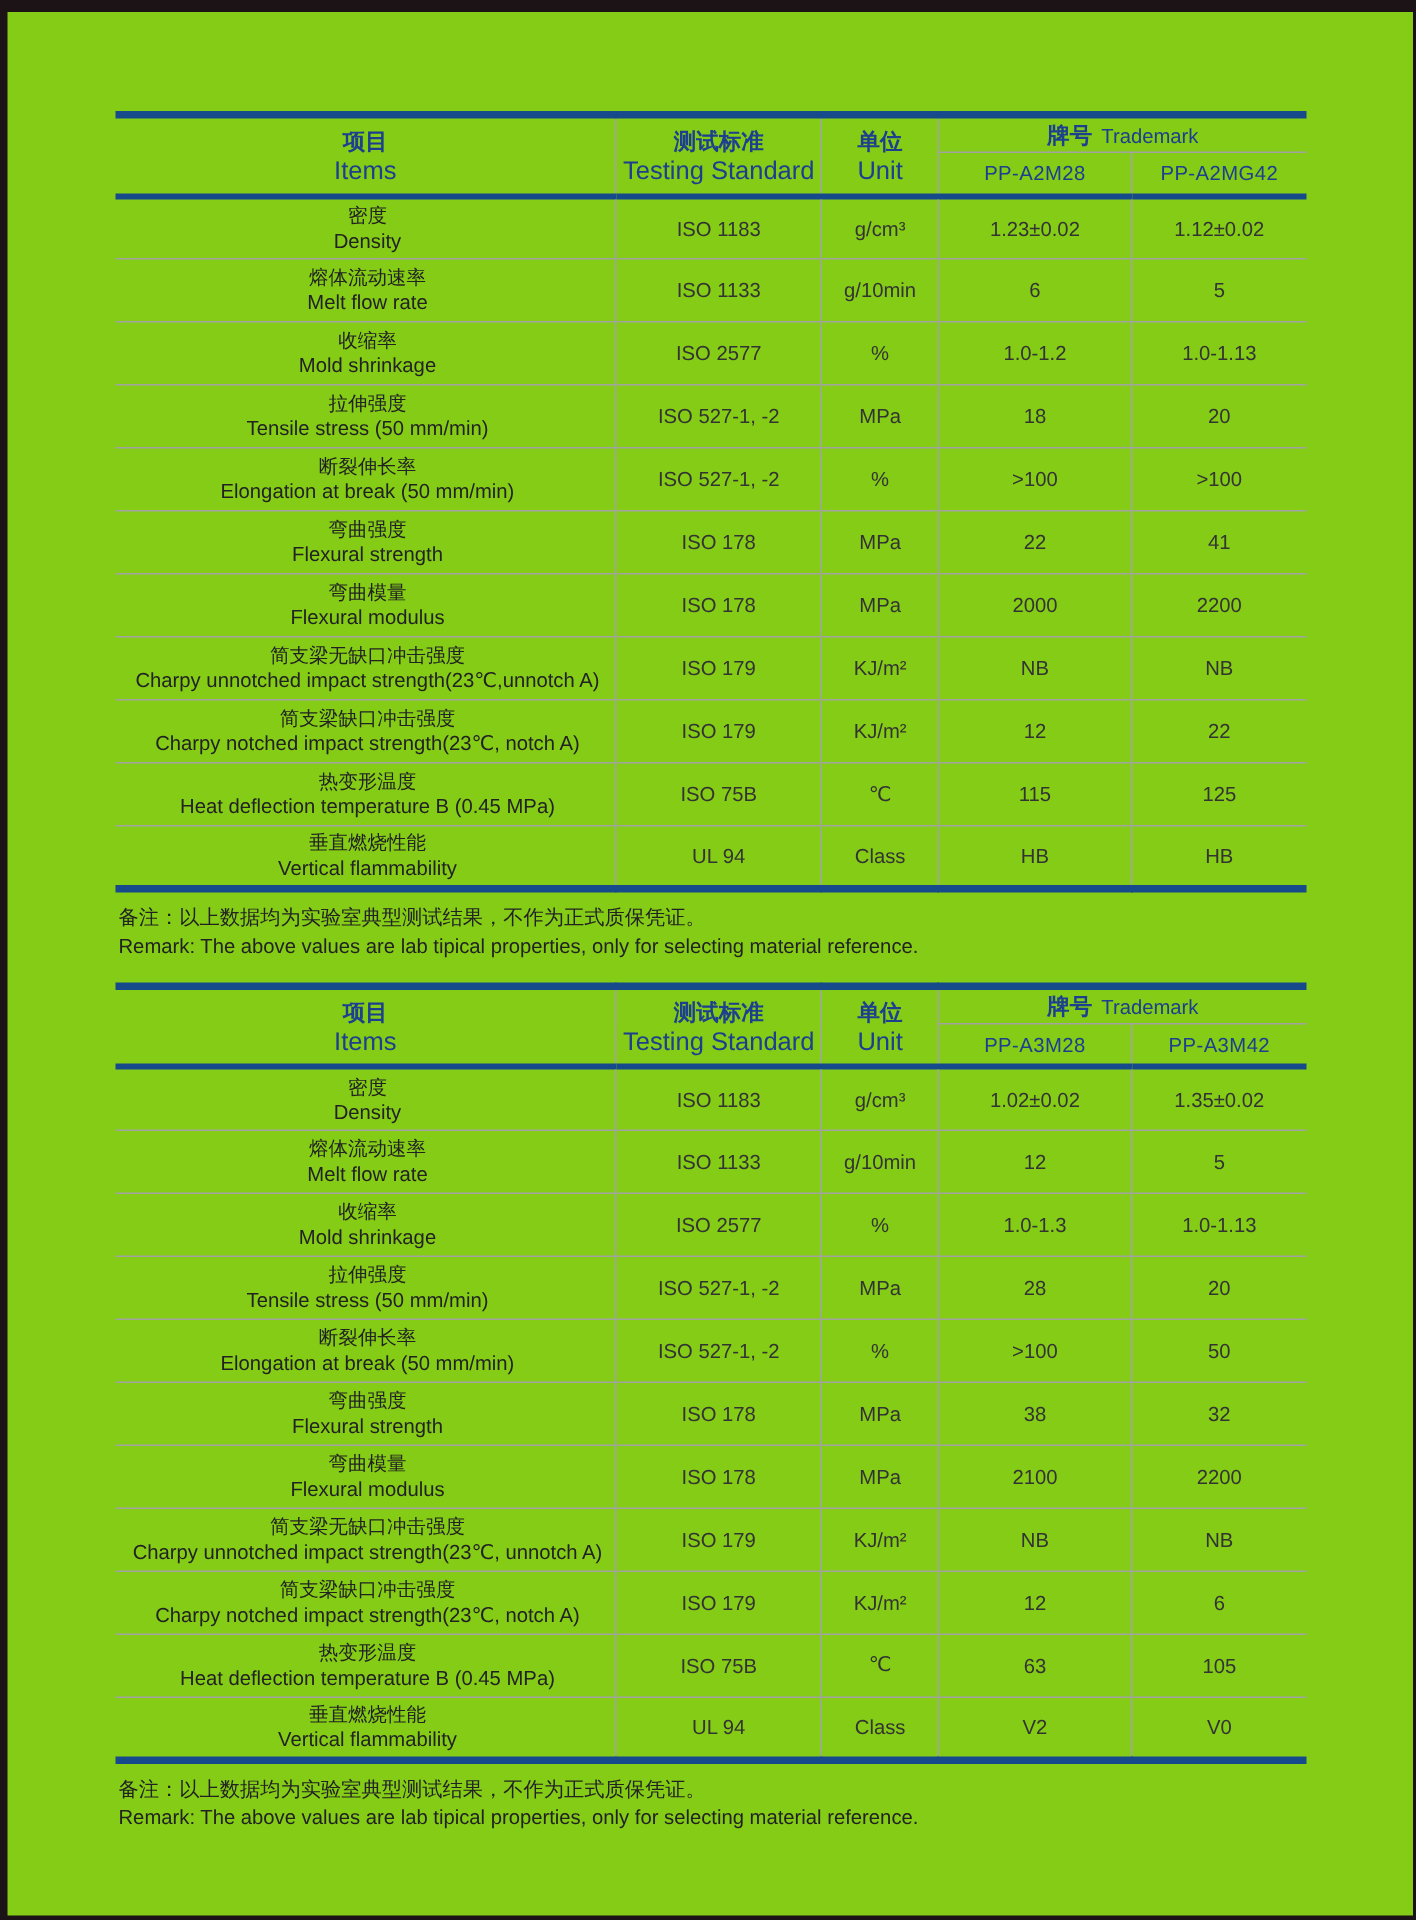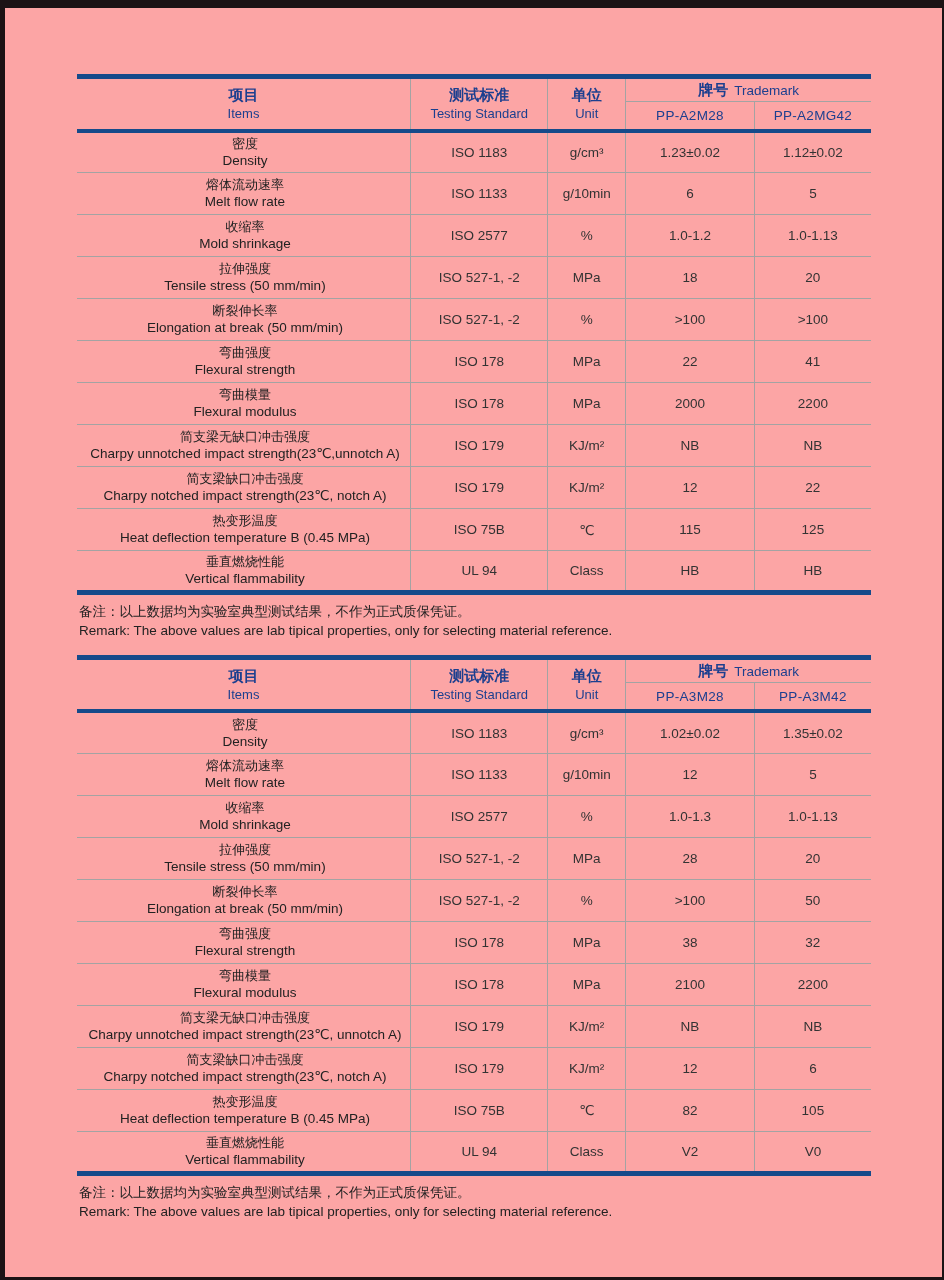--- a/index.html
+++ b/index.html
@@ -12,41 +12,41 @@
   *{box-sizing:border-box;margin:0;padding:0;}
   html,body{background:#fff;}
   body{
     font-family:"Liberation Sans","DejaVu Sans",sans-serif;
     width:944px;height:1280px;
   }
   .frame{
     width:944px;height:1280px;
     border-style:solid;border-color:var(--frame);
     border-width:8px 2px 3px 5px;
-    background:#fca5a5;overflow:hidden;
+    background:#84cc16;overflow:hidden;
   }
   .sheet{padding:66px 71px 0 72px;}
   .tbl table{
     width:100%;
     border-collapse:collapse;
     table-layout:fixed;
     border-top:5px solid var(--blue);
     border-bottom:5px solid var(--blue);
   }
   col.c1{width:42%;} col.c2{width:17.3%;} col.c3{width:9.8%;}
   col.c4{width:16.2%;} col.c5{width:14.7%;}
 
   thead th{font-weight:normal;vertical-align:middle;}
   .h-main{
     border-right:1px solid var(--gray);
     border-bottom:4px solid var(--blue);
     height:54px;text-align:center;
   }
   .h-main .cn{color:var(--hblue);font-weight:bold;font-size:15px;line-height:18px;}
-  .h-main .en{color:var(--hblue);font-size:13px;line-height:17px;margin-top:1px;}
+  .h-main .en{color:var(--hblue);font-size:17px;line-height:17px;margin-top:1px;}
   .h-tm{
     border-bottom:1px solid var(--gray);
     height:25px;text-align:center;color:var(--hblue);
   }
   .h-tm .cn{font-weight:bold;font-size:15px;text-align:right;}
   .h-tm .en-i{font-size:13.5px;margin-left:6px;}
   .h-name{
     border-bottom:4px solid var(--blue);
     height:28px;
     color:var(--hblue);font-size:13.5px;letter-spacing:.3px;
@@ -351,21 +351,21 @@
               <td>12</td>
               <td>6</td>
             </tr>
             <tr>
               <td class="items">
                 <div class="cn">热变形温度</div>
                 <div class="en">Heat deflection temperature B (0.45 MPa)</div>
               </td>
               <td>ISO 75B</td>
               <td>℃</td>
-              <td>82</td>
+              <td>63</td>
               <td>105</td>
             </tr>
             <tr>
               <td class="items">
                 <div class="cn">垂直燃烧性能</div>
                 <div class="en">Vertical flammability</div>
               </td>
               <td>UL 94</td>
               <td>Class</td>
               <td>V2</td>

